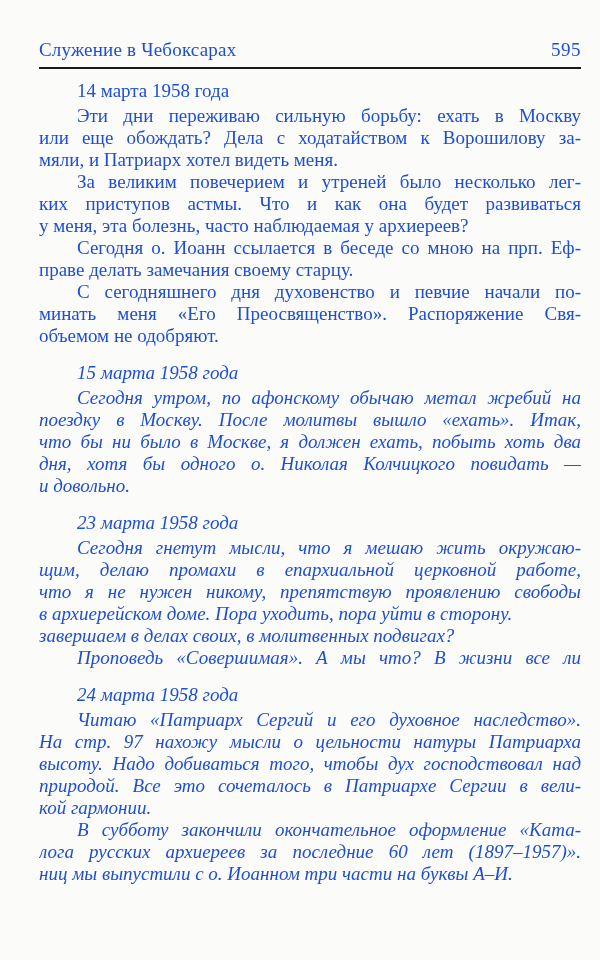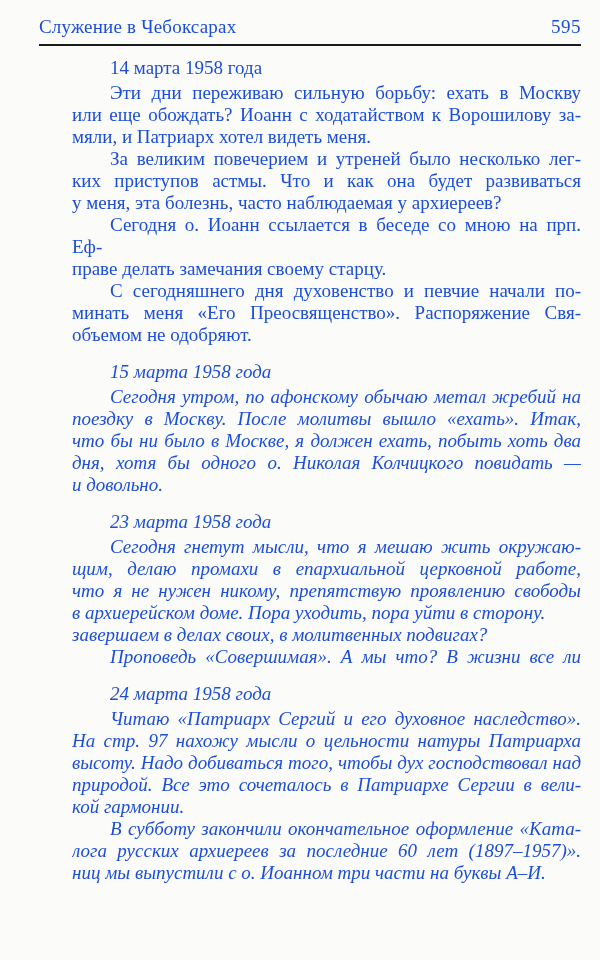--- a/index.html
+++ b/index.html
@@ -21,26 +21,25 @@
   .page-header {
     display: flex;
     justify-content: space-between;
     align-items: baseline;
     font-size: 19px;
     line-height: 22px;
     padding-bottom: 6px;
     border-bottom: 2px solid #1b1b1b;
   }
   .running-title { letter-spacing: 0.2px; }
-  .page-number { letter-spacing: 0.5px; }
+  .page-number { letter-spacing: 0.5px; margin-top: 23px; }
   .page-body {
     margin-top: 11px;
     font-size: 19px;
     line-height: 22px;
-    margin-left: 33px;
   }
   .entry + .entry { margin-top: 15px; font-style: italic; }
   .date {
     text-indent: 38px;
     margin-bottom: 3px;
     white-space: nowrap;
   }
   .para { width: 100%; }
   .line {
     text-align: justify;
@@ -60,21 +59,21 @@
 <div class="page">
   <header class="page-header">
     <span class="running-title">Служение в Чебоксарах</span>
     <span class="page-number">595</span>
   </header>
   <main class="page-body">
       <section class="entry">
         <div class="date">14 марта 1958 года</div>
         <div class="para">
           <div class="line first">Эти дни переживаю сильную борьбу: ехать в Москву</div>
-          <div class="line">или еще обождать? Иоанн с ходатайством к Ворошилову за-</div>
+          <div class="line">или еще обождать? Дела с ходатайством к Ворошилову за-</div>
           <div class="line last">мяли, и Патриарх хотел видеть меня.</div>
         </div>
         <div class="para">
           <div class="line first">За великим повечерием и утреней было несколько лег-</div>
           <div class="line">ких приступов астмы. Что и как она будет развиваться</div>
           <div class="line last">у меня, эта болезнь, часто наблюдаемая у архиереев?</div>
         </div>
         <div class="para">
           <div class="line first">Сегодня о. Иоанн ссылается в беседе со мною на прп. Еф-</div>
           <div class="line last">праве делать замечания своему старцу.</div>

